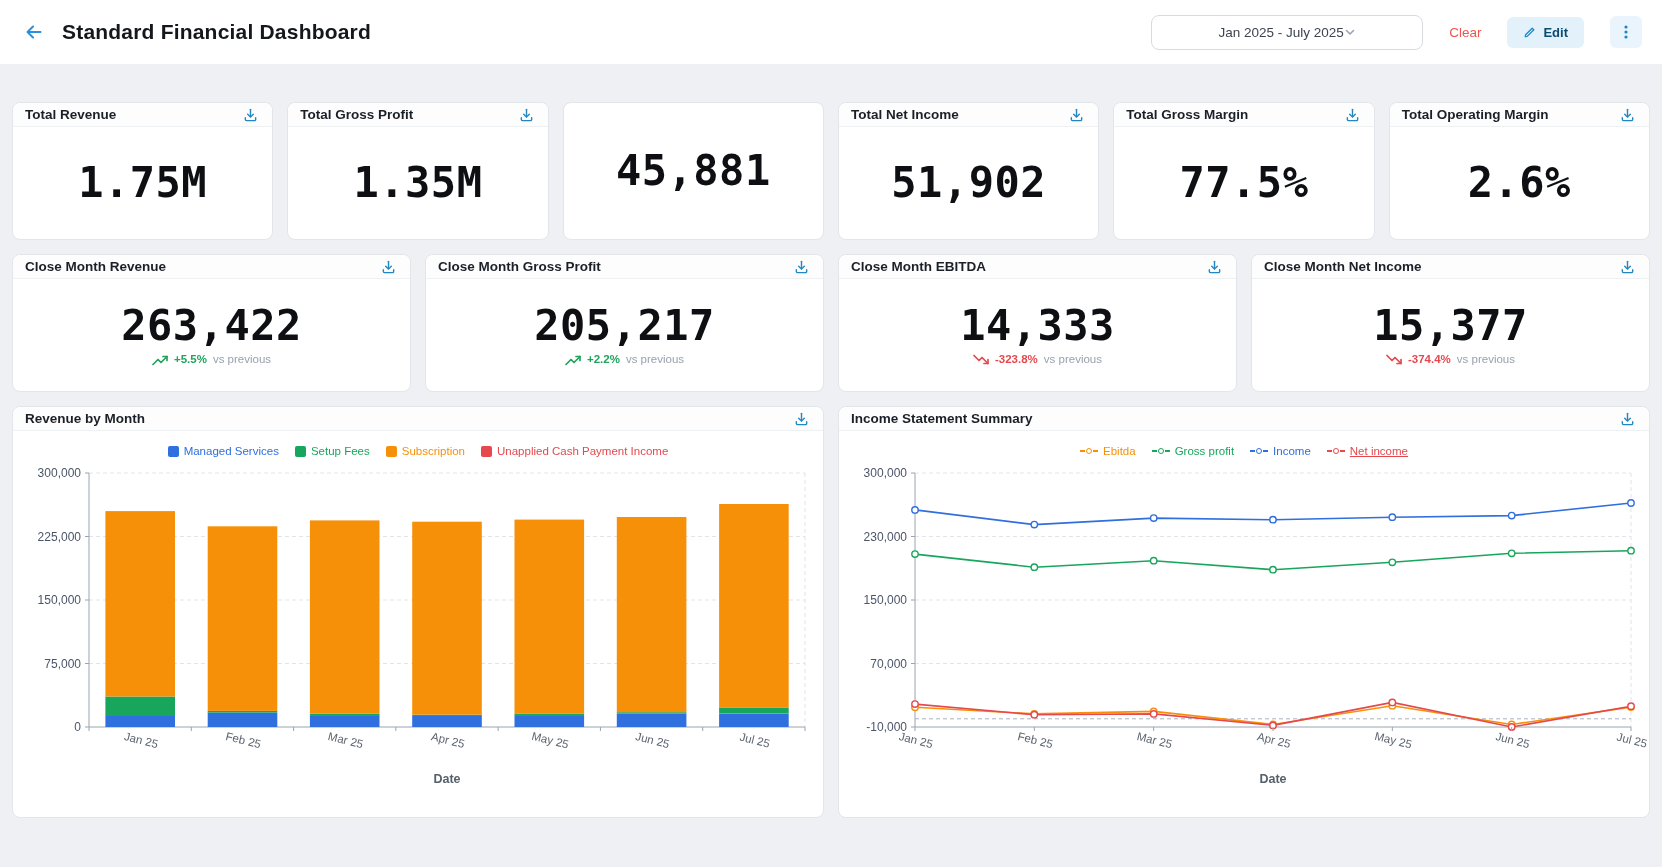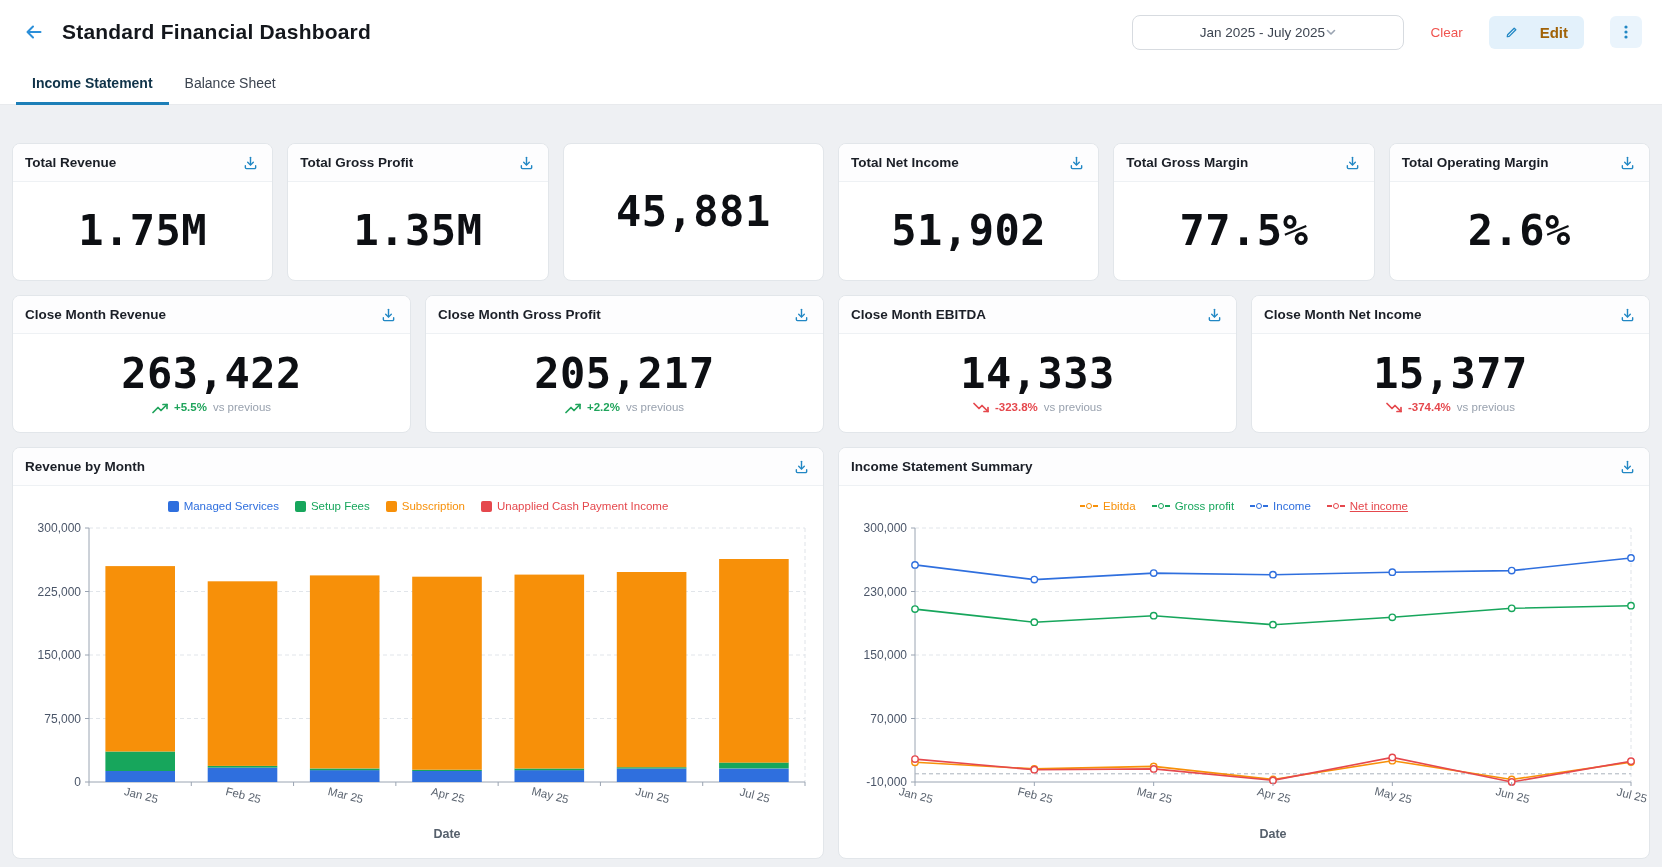--- a/index.html
+++ b/index.html
@@ -5,30 +5,30 @@
   *{box-sizing:border-box;margin:0;padding:0}
   html,body{width:1662px;height:867px}
   body{font-family:"Liberation Sans",sans-serif;background:#eef0f3;overflow:hidden;color:#1b1f27}
   .topbar{background:#fff}
   .header-row{display:flex;align-items:center;height:64px;padding:0 20px;gap:14px}
   .back-btn{background:none;border:none;cursor:pointer;display:flex;align-items:center;padding:4px}
   .title{font-size:21px;font-weight:bold;color:#14171c;letter-spacing:.2px}
   .spacer{flex:1}
   .select{width:272px;height:35px;border:1px solid #d7dbe0;border-radius:8px;display:flex;align-items:center;justify-content:center;padding:0 12px;font-size:13.5px;color:#3c4450;background:#fff;cursor:pointer}
   .clear-btn{background:none;border:none;color:#f0544f;font-size:13.5px;margin:0 12px;cursor:pointer}
-  .edit-btn{display:flex;align-items:center;gap:22px;background:#e3f1fb;color:#a16207;font-size:15px;font-weight:bold;padding:8px 16px;border-radius:6px;border:none;cursor:pointer}
+  .edit-btn{display:flex;align-items:center;gap:7px;background:#e3f1fb;color:#0c4a6e;font-size:13px;font-weight:bold;padding:8px 16px;border-radius:6px;border:none;cursor:pointer}
   .kebab-btn{width:32px;height:32px;border-radius:6px;background:#eaf4fc;border:none;display:flex;align-items:center;justify-content:center;margin-left:12px;cursor:pointer}
   .tabs{display:flex;padding:0 16px;border-bottom:1px solid #e8eaed;background:#fff}
   .tab{padding:11px 16px 13px;font-size:14px;color:#3c4450;position:relative;cursor:pointer;background:none;border:none}
   .tab.active{color:#103349;font-weight:bold}
   .tab.active:after{content:"";position:absolute;left:0;right:0;bottom:-1px;height:3px;background:#1d7fb8}
   .page-body{padding:38px 12px 12px;display:flex;flex-direction:column;gap:14px}
   .row{display:flex;gap:14px}
   .card{background:#fff;border:1px solid #e2e6ea;border-radius:8px;display:flex;flex-direction:column;overflow:hidden}
-  .card-head{display:flex;align-items:center;justify-content:space-between;padding:0 12px;height:38px;border-bottom:1px solid #eef1f4;background:#fdfdfe;flex:none}
+  .card-head{display:flex;align-items:center;justify-content:space-between;padding:0 12px;height:24px;border-bottom:1px solid #eef1f4;background:#fdfdfe;flex:none}
   .card-title{font-size:13.5px;font-weight:bold;color:#1b1f27}
   .dl-btn{background:none;border:none;cursor:pointer;display:flex;align-items:center;padding:2px}
   .kpi-card{flex:1;height:138px}
   .kpi-body{flex:1;display:flex;flex-direction:column;align-items:center;justify-content:center;gap:7px;padding:6px}
   .kpi-value{font-family:"DejaVu Sans Mono",monospace;font-weight:bold;font-size:42px;color:#0d0f13;letter-spacing:.5px;line-height:1}
   .delta-row{display:flex;align-items:center;gap:6px;font-size:11.5px;line-height:1}
   .delta{font-weight:bold}
   .delta.up,.delta-icon.up{color:#1fa45b}
   .delta.down,.delta-icon.down{color:#e5484d}
   .delta-icon{display:flex;align-items:center}
@@ -79,24 +79,20 @@
     <button class="kebab-btn">
       <span style="display:flex">
         <svg width="14" height="16" viewBox="0 0 14 16" fill="#2187c4">
             <circle cx="7" cy="3" r="1.6"></circle>
             <circle cx="7" cy="8" r="1.6"></circle>
             <circle cx="7" cy="13" r="1.6"></circle>
           </svg>
       </span>
     </button>
   </div>
-  <nav class="tabs">
-    <button class="tab active">Income Statement</button>
-    <button class="tab">Balance Sheet</button>
-  </nav>
 </div>
 
 <main class="page-body">
 
   <div class="row">
     <section class="card kpi-card">
       <div class="card-head">
         <h3 class="card-title">Total Revenue</h3>
         <button class="dl-btn">
             <svg width="15" height="15" viewBox="0 0 16 16" fill="none" stroke="#2187c4" stroke-width="1.5" stroke-linecap="round" stroke-linejoin="round">

